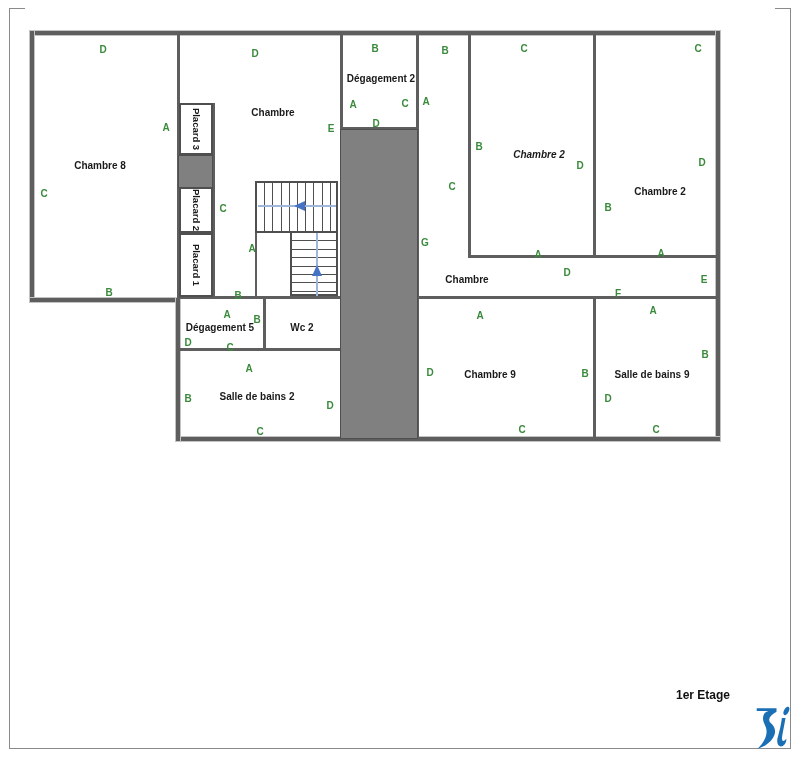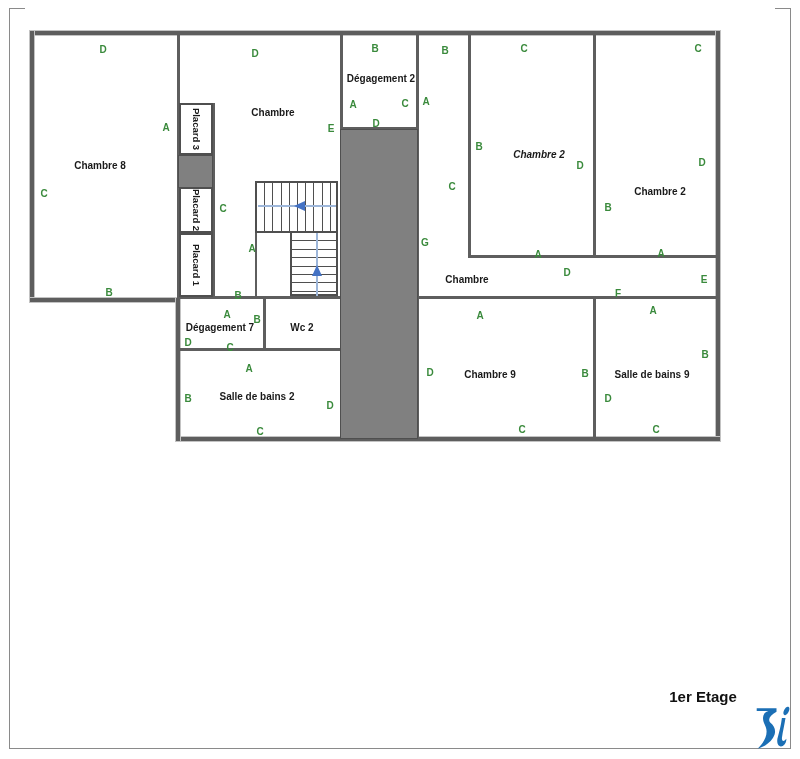--- a/index.html
+++ b/index.html
@@ -40,21 +40,21 @@
   }
   .stair-line-h{position:absolute;left:258px;top:205px;width:78px;height:2px;background:#9db6d9;}
   .stair-arrow-left{position:absolute;left:294px;top:201px;width:0;height:0;
     border-top:5px solid transparent;border-bottom:5px solid transparent;border-right:11px solid #4472c4;}
   .stair-line-v{position:absolute;left:316px;top:233px;width:2px;height:63px;background:#9db6d9;}
   .stair-arrow-up{position:absolute;left:312px;top:265px;width:0;height:0;
     border-left:5px solid transparent;border-right:5px solid transparent;border-bottom:11px solid #4472c4;}
   
   #floor-title{
     position:absolute;left:658px;top:688px;width:90px;text-align:center;
-    font-size:15px;font-weight:bold;color:#111;
+    font-size:12px;font-weight:bold;color:#111;
   }
   #logo{position:absolute;left:754px;top:704px;width:36px;height:48px;}
 </style>
 </head>
 <body>
 
 <div class="frame-line" style="left:9px;top:8px;width:1px;height:741px;"></div>
 <div class="frame-line" style="left:790px;top:8px;width:1px;height:741px;"></div>
 <div class="frame-line" style="left:9px;top:748px;width:782px;height:1px;"></div>
 <div class="frame-line" style="left:9px;top:8px;width:16px;height:1px;"></div>
@@ -104,21 +104,21 @@
       <span class="room-label" style="left: 273px; top: 112px;">Chambre</span>
       <span class="room-label vertical" style="left: 196px; top: 129px;">Placard 3</span>
       <span class="room-label vertical" style="left: 196px; top: 210px;">Placard 2</span>
       <span class="room-label vertical" style="left: 196px; top: 265px;">Placard 1</span>
       <span class="room-label" style="left: 381px; top: 78px;">Dégagement 2</span>
       <span class="room-label" style="left: 539px; top: 154px; font-style: italic;">Chambre 2</span>
       <span class="room-label" style="left: 660px; top: 191px;">Chambre 2</span>
       <span class="room-label" style="left: 467px; top: 279px;">Chambre</span>
       <span class="room-label" style="left: 490px; top: 374px;">Chambre 9</span>
       <span class="room-label" style="left: 652px; top: 374px;">Salle de bains 9</span>
-      <span class="room-label" style="left: 220px; top: 327px;">Dégagement 7</span>
+      <span class="room-label" style="left: 220px; top: 327px;">Dégagement 5</span>
       <span class="room-label" style="left: 302px; top: 327px;">Wc 2</span>
       <span class="room-label" style="left: 257px; top: 396px;">Salle de bains 2</span>
       <span class="door-label" style="left: 103px; top: 49px;">D</span>
       <span class="door-label" style="left: 166px; top: 127px;">A</span>
       <span class="door-label" style="left: 44px; top: 193px;">C</span>
       <span class="door-label" style="left: 109px; top: 292px;">B</span>
       <span class="door-label" style="left: 255px; top: 53px;">D</span>
       <span class="door-label" style="left: 331px; top: 128px;">E</span>
       <span class="door-label" style="left: 223px; top: 208px;">C</span>
       <span class="door-label" style="left: 252px; top: 248px;">A</span>

